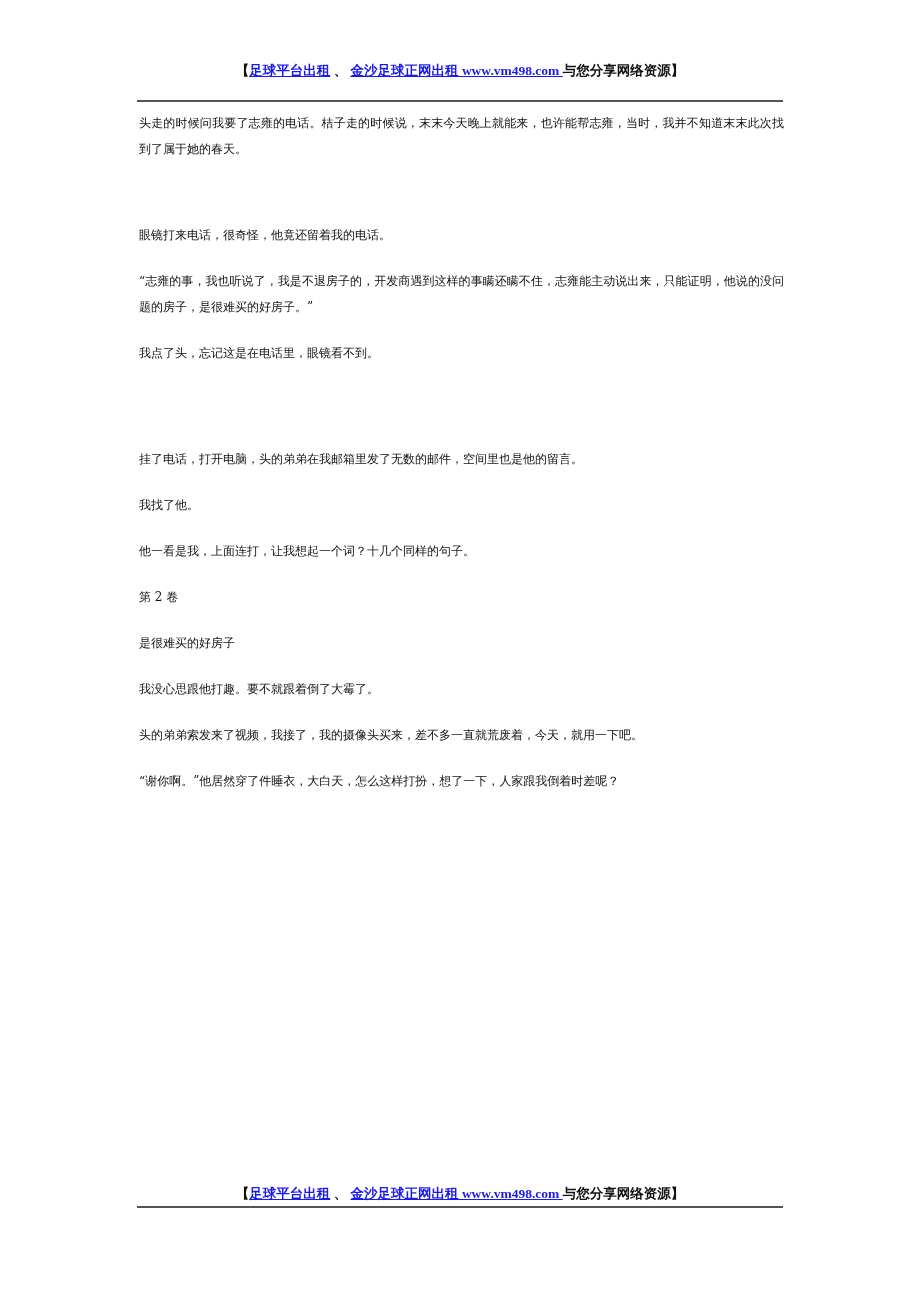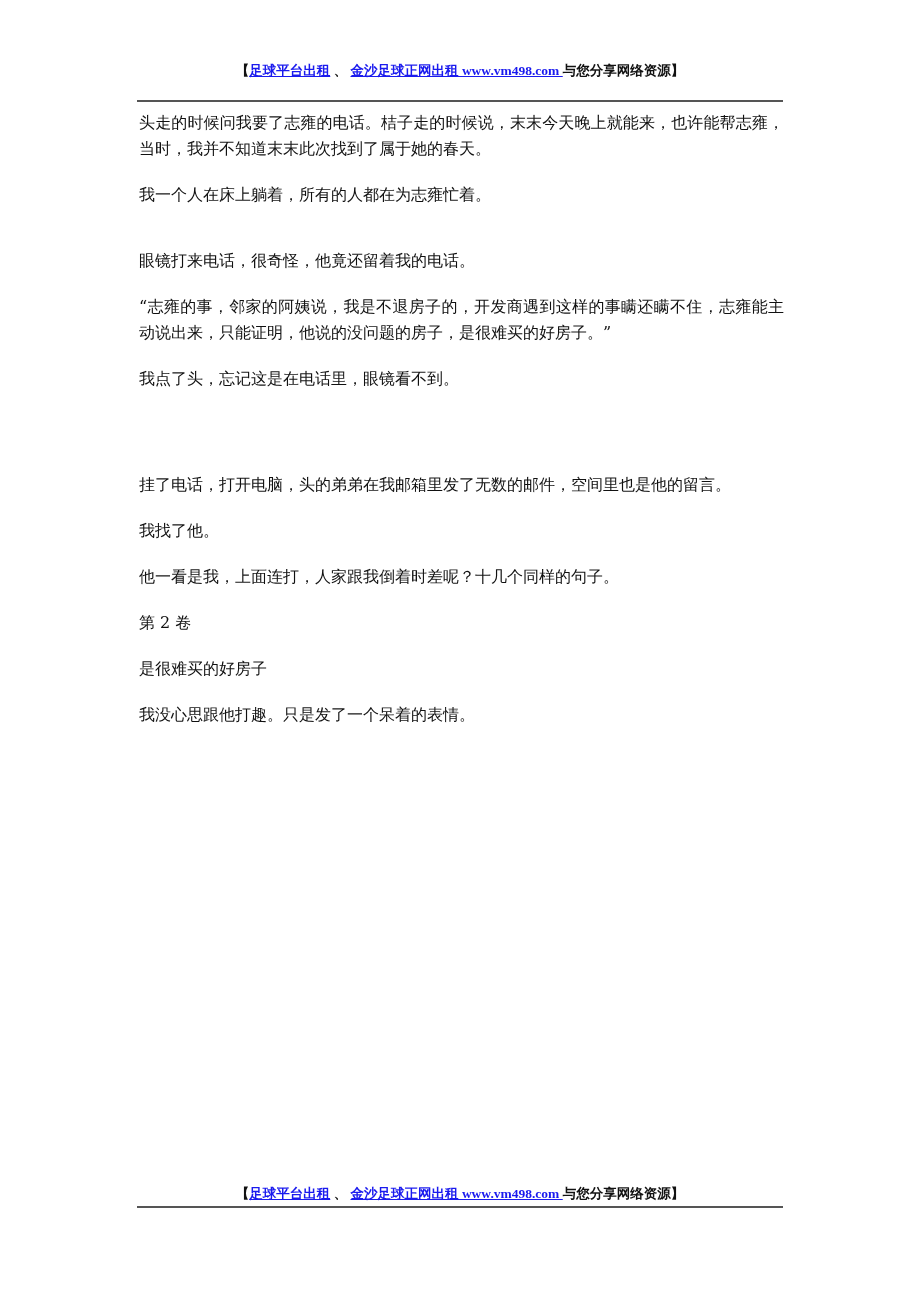--- a/index.html
+++ b/index.html
@@ -45,64 +45,65 @@
     .rule.bottom { top: 1206px; }
 
     .content {
       position: absolute;
       left: 139px;
       top: 110px;
       width: 645px;
     }
     .para {
       margin: 0;
-      font-size: 16px;
+      font-size: 12px;
       line-height: 26px;
       letter-spacing: 0px;
       text-align: justify;
     }
     .gap {
       height: 20px;
     }
   </style>
 </head>
 <body>
 
 <div class="page-header">
   <span>【</span><a>足球平台出租</a><span> 、 </span><a>金沙足球正网出租 www.vm498.com </a><span>与您分享网络资源</span><span>】</span>
 </div>
 <div class="rule top"></div>
 
 <div class="content">
   <p class="para">头走的时候问我要了志雍的电话。桔子走的时候说，末末今天晚上就能来，也许能帮志雍，当时，我并不知道末末此次找到了属于她的春天。</p>
   <div class="gap"></div>
-  <p class="para">我一个人在床上躺着，所有的人都在为志雍忙着。</p>
   <div class="gap"></div>
   <div class="gap"></div>
   <p class="para">眼镜打来电话，很奇怪，他竟还留着我的电话。</p>
   <div class="gap"></div>
-  <p class="para">“志雍的事，邻家的阿姨说，我是不退房子的，开发商遇到这样的事瞒还瞒不住，志雍能主动说出来，只能证明，他说的没问题的房子，是很难买的好房子。”</p>
+  <p class="para">“志雍的事，我也听说了，我是不退房子的，开发商遇到这样的事瞒还瞒不住，志雍能主动说出来，只能证明，他说的没问题的房子，是很难买的好房子。”</p>
   <div class="gap"></div>
   <p class="para">我点了头，忘记这是在电话里，眼镜看不到。</p>
   <div class="gap"></div>
   <div class="gap"></div>
   <div class="gap"></div>
   <div class="gap"></div>
   <p class="para">挂了电话，打开电脑，头的弟弟在我邮箱里发了无数的邮件，空间里也是他的留言。</p>
   <div class="gap"></div>
   <p class="para">我找了他。</p>
   <div class="gap"></div>
-  <p class="para">他一看是我，上面连打，人家跟我倒着时差呢？十几个同样的句子。</p>
+  <p class="para">他一看是我，上面连打，让我想起一个词？十几个同样的句子。</p>
   <div class="gap"></div>
   <p class="para">第 2 卷</p>
   <div class="gap"></div>
   <p class="para">是很难买的好房子</p>
   <div class="gap"></div>
-  <p class="para">我没心思跟他打趣。只是发了一个呆着的表情。</p>
+  <p class="para">我没心思跟他打趣。要不就跟着倒了大霉了。</p>
   <div class="gap"></div>
+  <p class="para">头的弟弟索发来了视频，我接了，我的摄像头买来，差不多一直就荒废着，今天，就用一下吧。</p>
   <div class="gap"></div>
+  <p class="para">“谢你啊。”他居然穿了件睡衣，大白天，怎么这样打扮，想了一下，人家跟我倒着时差呢？</p>
   <div class="gap"></div>
 </div>
 
 <div class="page-footer">
   <span>【</span><a>足球平台出租</a><span> 、 </span><a>金沙足球正网出租 www.vm498.com </a><span>与您分享网络资源</span><span>】</span>
 </div>
 <div class="rule bottom"></div>
 
 </body></html>

